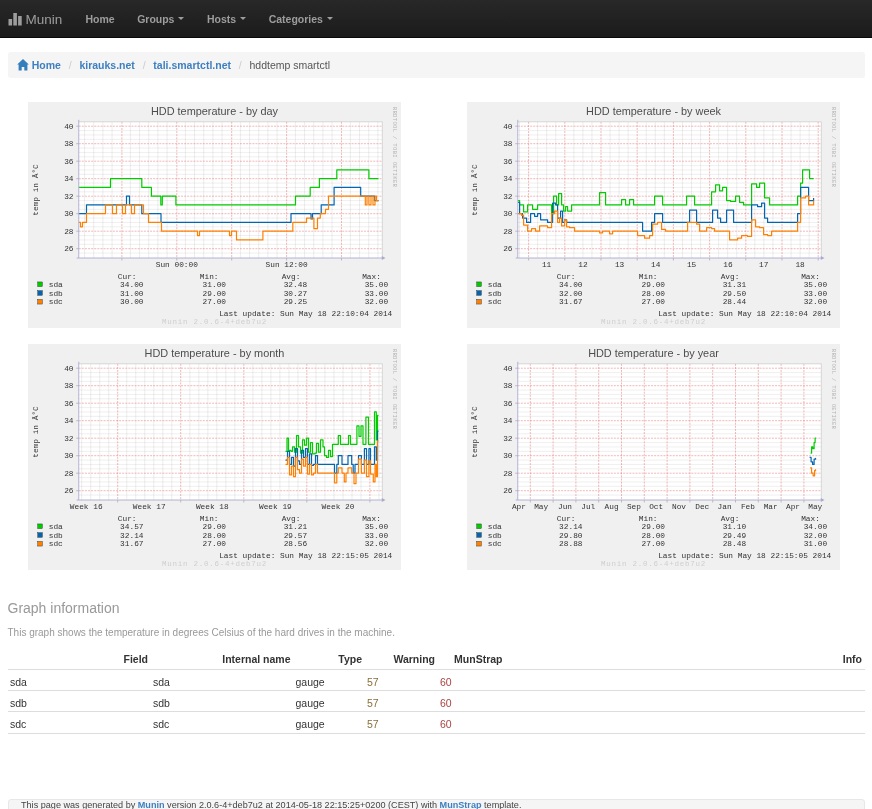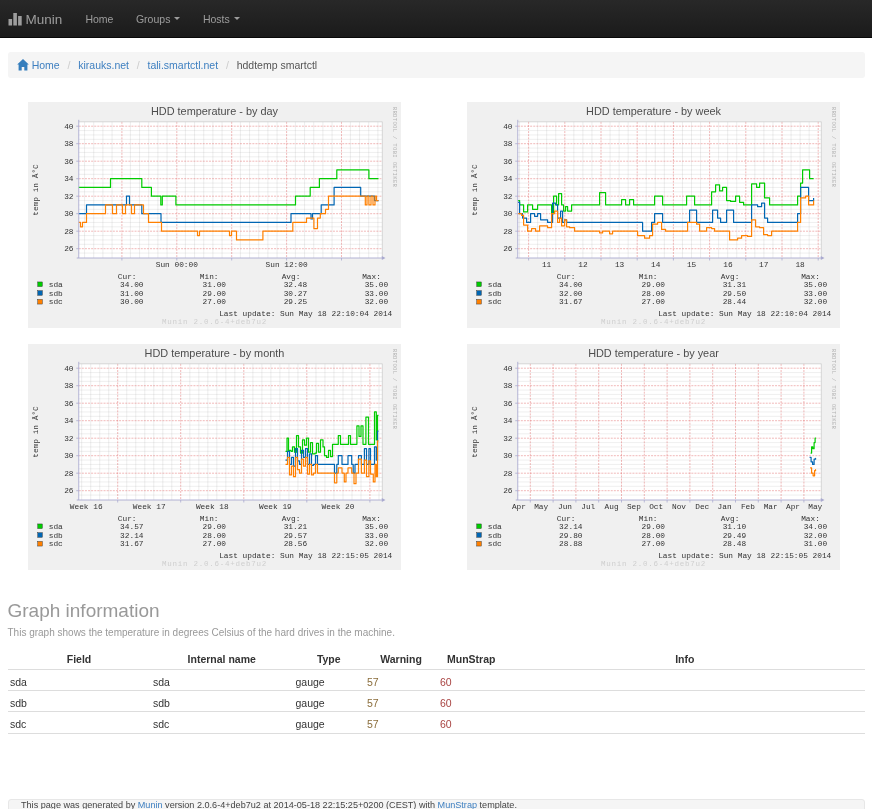--- a/index.html
+++ b/index.html
@@ -1,53 +1,54 @@
 <!DOCTYPE html>
 <html><head>
 <meta charset="utf-8">
 <title>Munin :: kirauks.net :: tali.kirauks.net :: hddtemp smartctl</title>
 <style>
 * { margin:0; padding:0; box-sizing:border-box; }
 html,body { width:872px; height:809px; background:#fff; font-family:"Liberation Sans",sans-serif; overflow:hidden; }
 body { position:relative; }
-a { text-decoration:none; }
+a { text-decoration:none;font-weight:bold; }
 .navbar { position:absolute; left:0; top:0; width:872px; height:38px; background:linear-gradient(#282828,#1b1b1b); border-bottom:1px solid #090909; }
 .brand { position:absolute; left:7.5px; top:5px; height:28px; display:flex; align-items:center; }
 .brand-txt { color:#9d9d9d; font-size:13.5px; margin-left:3px; }
 .nav { position:absolute; left:74.2px; top:0; height:37px; display:flex; }
 .nav a { color:#9d9d9d; font-size:10.5px; padding:0 11.25px; display:flex; align-items:center; height:37px; }
 .caret { display:inline-block; width:0; height:0; margin-left:4px; vertical-align:middle; border-top:3.2px solid #9d9d9d; border-right:3.2px solid transparent; border-left:3.2px solid transparent; }
 .crumb { position:absolute; left:7.5px; top:51.5px; width:857px; height:26.5px; background:#f5f5f5; border-radius:3px; font-size:10.5px; display:flex; align-items:center; padding-left:9.2px; color:#555; }
 .crumb a { color:#3d7fc0; }
 .crumb .sep { color:#ccc; padding:0 7.8px; }
 .crumb svg { margin-right:3px; }
-.h3 { position:absolute; left:7.5px; top:600.3px; font-size:19px; color:#999; }
+.h3 { position:absolute; left:7.5px; top:600.3px; font-size:14px; color:#999; }
 .pdesc { position:absolute; left:7.5px; top:627px; font-size:10px; color:#999; }
 table.info { position:absolute; left:7.5px; top:647px; width:857px; border-collapse:collapse; font-size:10.5px; color:#333; }
-table.info th { text-align:center; font-weight:bold; padding:5.5px 2.5px 4px; border-bottom:1.5px solid #ddd; }
+table.info th { text-align:right; font-weight:bold; padding:5.5px 2.5px 4px; border-bottom:1.5px solid #ddd; }
 table.info td { padding:6.2px 2.5px 2.2px; border-bottom:1px solid #ddd; }
 td.w { color:#8a6d3b; } td.c { color:#a94442; }
 .footer { position:absolute; left:7.5px; top:791px; width:857px; height:29.5px; background:#f5f5f5; border:1px solid #e7e7e7; border-radius:3px; font-size:9.1px; color:#444; display:flex; align-items:flex-start; padding-left:12.5px;margin-top:8px; }
 .footer a { color:#3d7fc0; }
 </style>
 </head>
 <body>
 <div class="navbar">
   <div class="brand">
     <svg width="15" height="14" viewBox="0 0 15 14">
         <rect x="0.5" y="7" width="3.6" height="6.5" fill="#9d9d9d"></rect>
         <rect x="5.3" y="1" width="3.6" height="12.5" fill="#9d9d9d"></rect>
         <rect x="10.1" y="4" width="3.6" height="9.5" fill="#9d9d9d"></rect>
       </svg>
     <span class="brand-txt">Munin</span>
   </div>
   <div class="nav">
     <a>Home</a>
     <a>Groups <span class="caret"></span></a>
     <a>Hosts <span class="caret"></span></a>
+    <a>Categories <span class="caret"></span></a>
   </div>
 </div>
 <div class="crumb">
   <svg width="12" height="11.5" viewBox="0 0 12 11.5">
       <path d="M6 0 L0.2 5.4 L1.6 5.4 L1.6 11.5 L4.7 11.5 L4.7 8 L7.3 8 L7.3 11.5 L10.4 11.5 L10.4 5.4 L11.8 5.4 Z" fill="#357ebd"></path>
     </svg>
   <a>Home</a>
     <span class="sep">/</span>
     <a>kirauks.net</a>
     <span class="sep">/</span>

